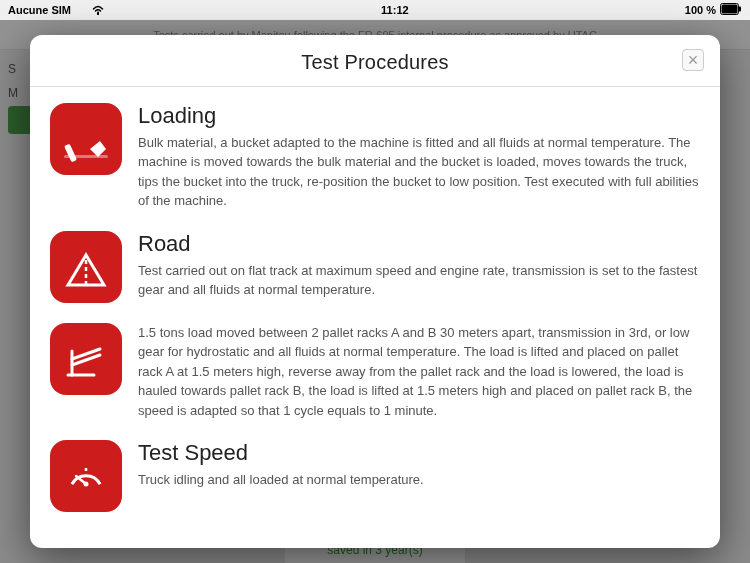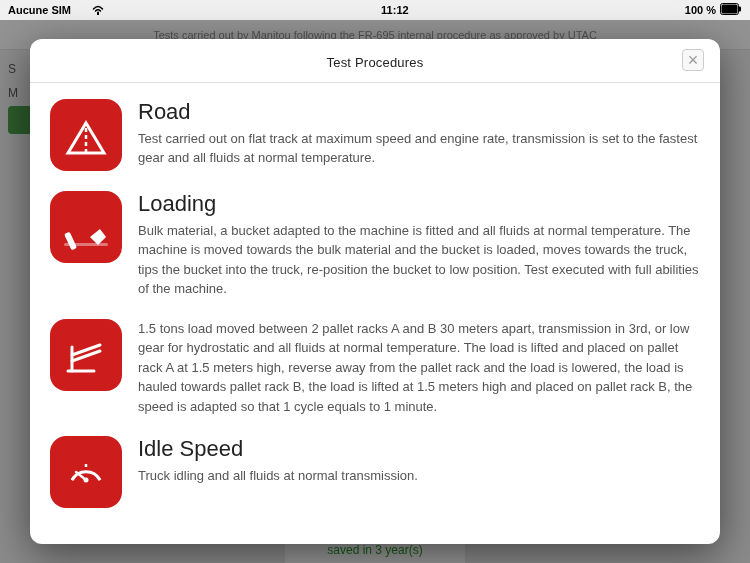--- a/index.html
+++ b/index.html
@@ -97,21 +97,21 @@
     .modal-header {
       padding: 16px 20px 12px;
       border-bottom: 1px solid #e0e0e0;
       display: flex;
       align-items: center;
       justify-content: center;
       position: relative;
     }
 
     .modal-title {
-      font-size: 13px;
+      font-size: 20px;
       font-weight: 400;
       color: #222;
       letter-spacing: 0.2px;
     }
 
     .modal-close {
       position: absolute;
       right: 16px;
       top: 50%;
       transform: translateY(-50%);
@@ -249,51 +249,51 @@
   <div class="modal">
     <div class="modal-header">
       <span class="modal-title">Test Procedures</span>
       <div class="modal-close">×</div>
     </div>
     <div class="modal-body">
 
       <div class="procedure-item">
         <div class="procedure-icon">
           <svg viewBox="0 0 56 56">
+
+            <g fill="white">
+
+              <rect x="8" y="32" width="6" height="18" rx="2" transform="rotate(-25 14 38)"></rect>
+
+              <path d="M32 38 L42 30 L48 38 L40 46 Z" fill="white"></path>
+
+              <rect x="6" y="44" width="44" height="3" rx="1.5" fill="rgba(255,255,255,0.4)"></rect>
+            </g>
+          </svg>
+        </div>
+        <div class="procedure-text">
+          <div class="procedure-title">Loading</div>
+          <div class="procedure-desc">Bulk material, a bucket adapted to the machine is fitted and all fluids at normal temperature. The machine is moved towards the bulk material and the bucket is loaded, moves towards the truck, tips the bucket into the truck, re-position the bucket to low position. Test executed with full abilities of the machine.</div>
+        </div>
+      </div>
+
+      <div class="procedure-item">
+        <div class="procedure-icon">
+          <svg viewBox="0 0 56 56">
             <g fill="white">
 
               <path d="M10 46 L28 16 L46 46 Z" fill="none" stroke="white" stroke-width="3"></path>
 
               <line x1="28" y1="46" x2="28" y2="20" stroke="white" stroke-width="2.5" stroke-dasharray="4 3"></line>
             </g>
           </svg>
         </div>
         <div class="procedure-text">
           <div class="procedure-title">Road</div>
           <div class="procedure-desc">Test carried out on flat track at maximum speed and engine rate, transmission is set to the fastest gear and all fluids at normal temperature.</div>
-        </div>
-      </div>
-
-      <div class="procedure-item">
-        <div class="procedure-icon">
-          <svg viewBox="0 0 56 56">
-
-            <g fill="white">
-
-              <rect x="8" y="32" width="6" height="18" rx="2" transform="rotate(-25 14 38)"></rect>
-
-              <path d="M32 38 L42 30 L48 38 L40 46 Z" fill="white"></path>
-
-              <rect x="6" y="44" width="44" height="3" rx="1.5" fill="rgba(255,255,255,0.4)"></rect>
-            </g>
-          </svg>
-        </div>
-        <div class="procedure-text">
-          <div class="procedure-title">Loading</div>
-          <div class="procedure-desc">Bulk material, a bucket adapted to the machine is fitted and all fluids at normal temperature. The machine is moved towards the bulk material and the bucket is loaded, moves towards the truck, tips the bucket into the truck, re-position the bucket to low position. Test executed with full abilities of the machine.</div>
         </div>
       </div>
 
       <div class="procedure-item">
         <div class="procedure-icon">
           <svg viewBox="0 0 56 56">
             <g fill="none" stroke="white" stroke-width="3" stroke-linecap="round">
 
               <line x1="14" y1="28" x2="42" y2="18"></line>
               <line x1="14" y1="34" x2="42" y2="24"></line>
@@ -320,20 +320,20 @@
               <line x1="42" y1="36" x2="40" y2="33"></line>
               <line x1="28" y1="20" x2="28" y2="23"></line>
 
               <line x1="28" y1="36" x2="18" y2="28" stroke-width="2.5" stroke-linecap="round"></line>
             </g>
 
             <circle cx="28" cy="36" r="2.5" fill="white"></circle>
           </svg>
         </div>
         <div class="procedure-text">
-          <div class="procedure-title">Idle Speed</div>
-          <div class="procedure-desc">Truck idling and all fluids at normal transmission.</div>
+          <div class="procedure-title">Test Speed</div>
+          <div class="procedure-desc">Truck idling and all loaded at normal temperature.</div>
         </div>
       </div>
 
     </div>
   </div>
 </div>
 
 </body></html>

